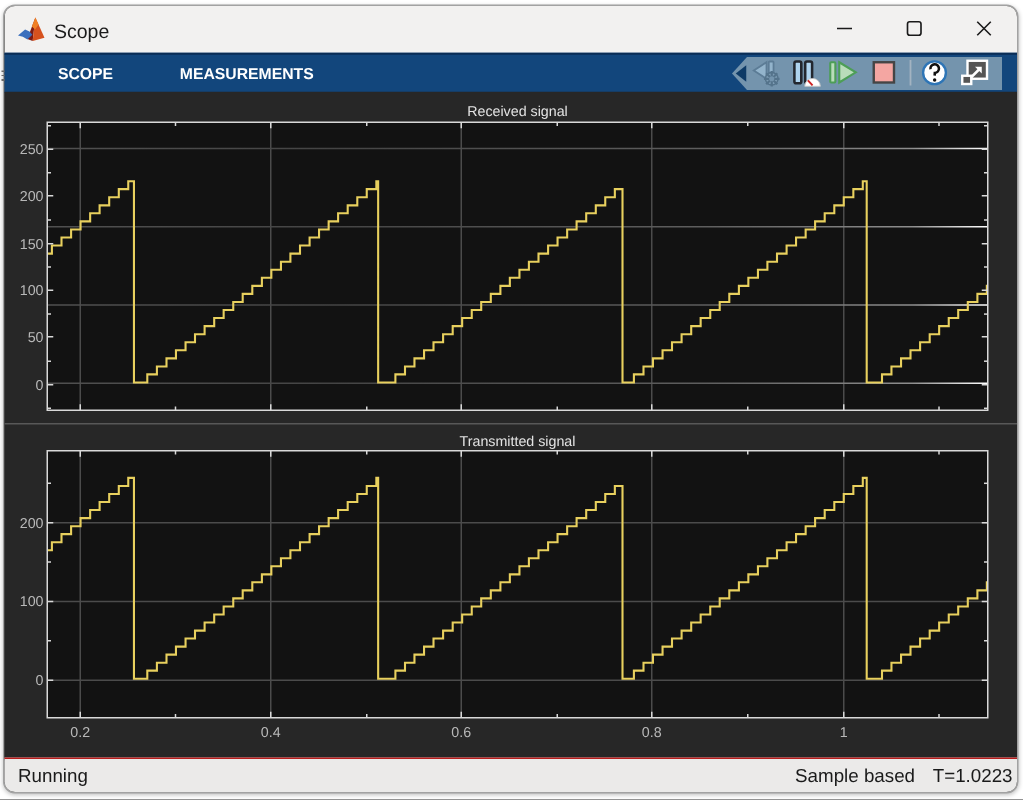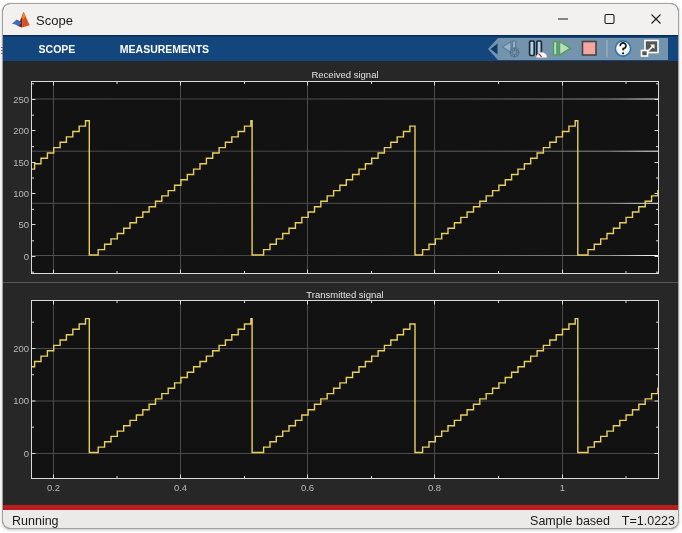--- a/index.html
+++ b/index.html
@@ -1,20 +1,20 @@
 <!DOCTYPE html>
 <html><head><meta charset="utf-8"><style>
 * { margin:0; padding:0; box-sizing:border-box; }
 body { width:682px; height:533px; background:#ffffff; font-family:"Liberation Sans", sans-serif; position:relative; overflow:hidden; }
 #win { position:absolute; left:2px; top:3px; width:677px; height:526px; border:1px solid #a2a2a2; border-radius:8px; overflow:hidden; background:#272727; box-shadow:0 1px 3px rgba(0,0,0,0.25); }
 #grip { position:absolute; left:1px; top:47px; width:2px; height:7px; z-index:5;
   background:repeating-linear-gradient(to bottom,#6a6a6a 0,#6a6a6a 1px,transparent 1px,transparent 3px); }
 #titlebar { position:absolute; left:0; top:0; width:100%; height:32px; background:#f2f1f0; }
 #title { position:absolute; left:33px; top:9px; font-size:13px; color:#1a1a1a; }
-#statusbar { position:absolute; left:-1px; top:501px; width:677px; height:24px; background:#ebeae9; border-top:5px solid #b91c1c; font-size:12.5px; color:#1a1a1a; }
+#statusbar { position:absolute; left:-1px; top:501px; width:677px; height:24px; background:#ebeae9; border-top:1px solid #b91c1c; font-size:12.5px; color:#1a1a1a; }
 </style></head>
 <body>
 <div id="grip"></div>
 <div id="win">
   <div id="titlebar">
       <svg width="18" height="17" viewBox="0 0 16 15" style="position:absolute;left:9px;top:7px">
 <polygon points="10.3,0.5 5.5,13.3 8.7,14.5" fill="#7d1a12"></polygon>
 <polygon points="10.3,0.5 15.7,12.5 8.7,14.5" fill="#d6511d"></polygon>
 <polygon points="10.3,0.5 12.2,4.9 10.1,7.6 8.2,5.9" fill="#ef7f24"></polygon>
 <polygon points="0,11.2 4.2,7.6 6.8,8.8 8.5,10.7 5.6,13.6 2.9,12" fill="#3b6fbd"></polygon>

